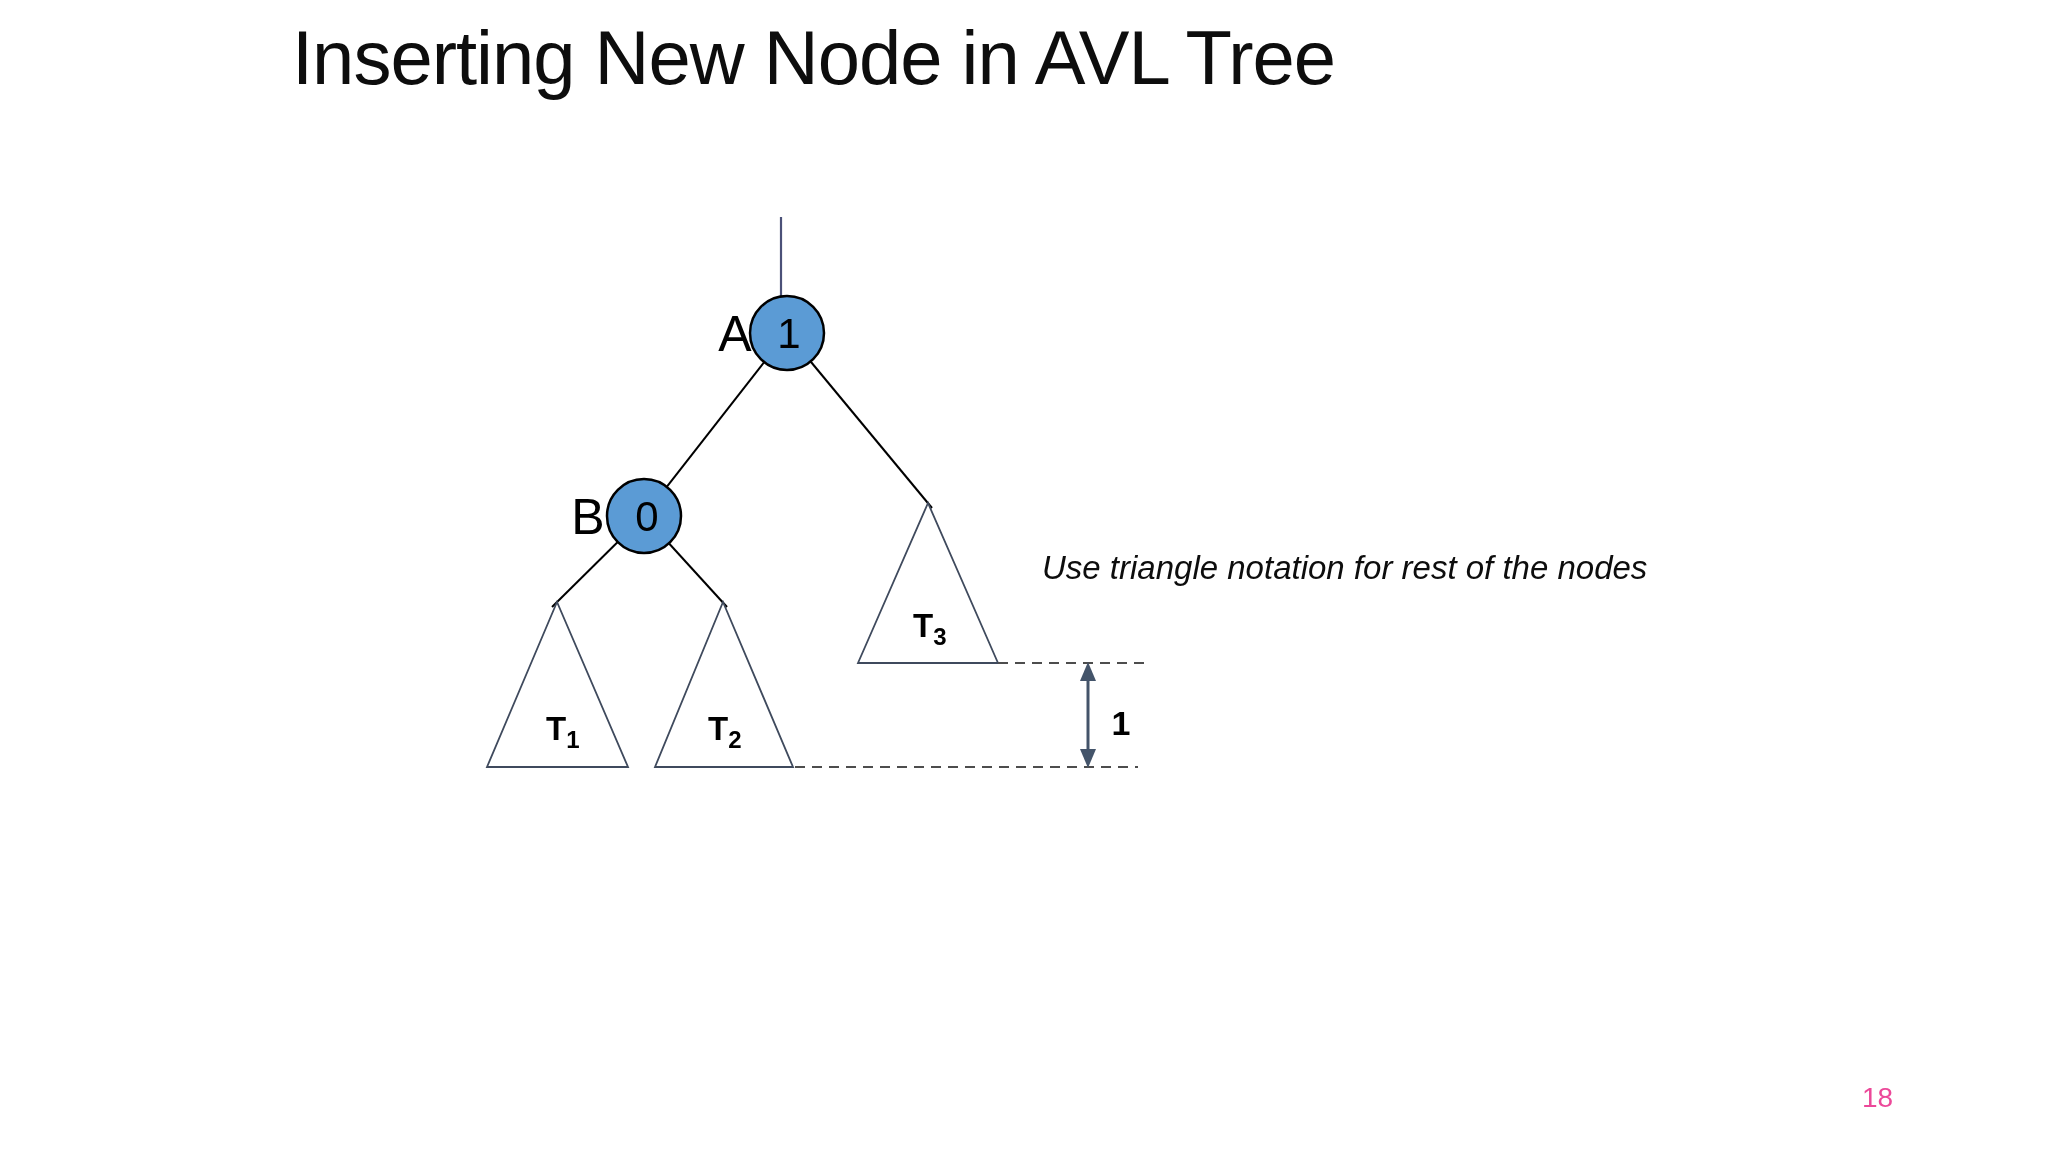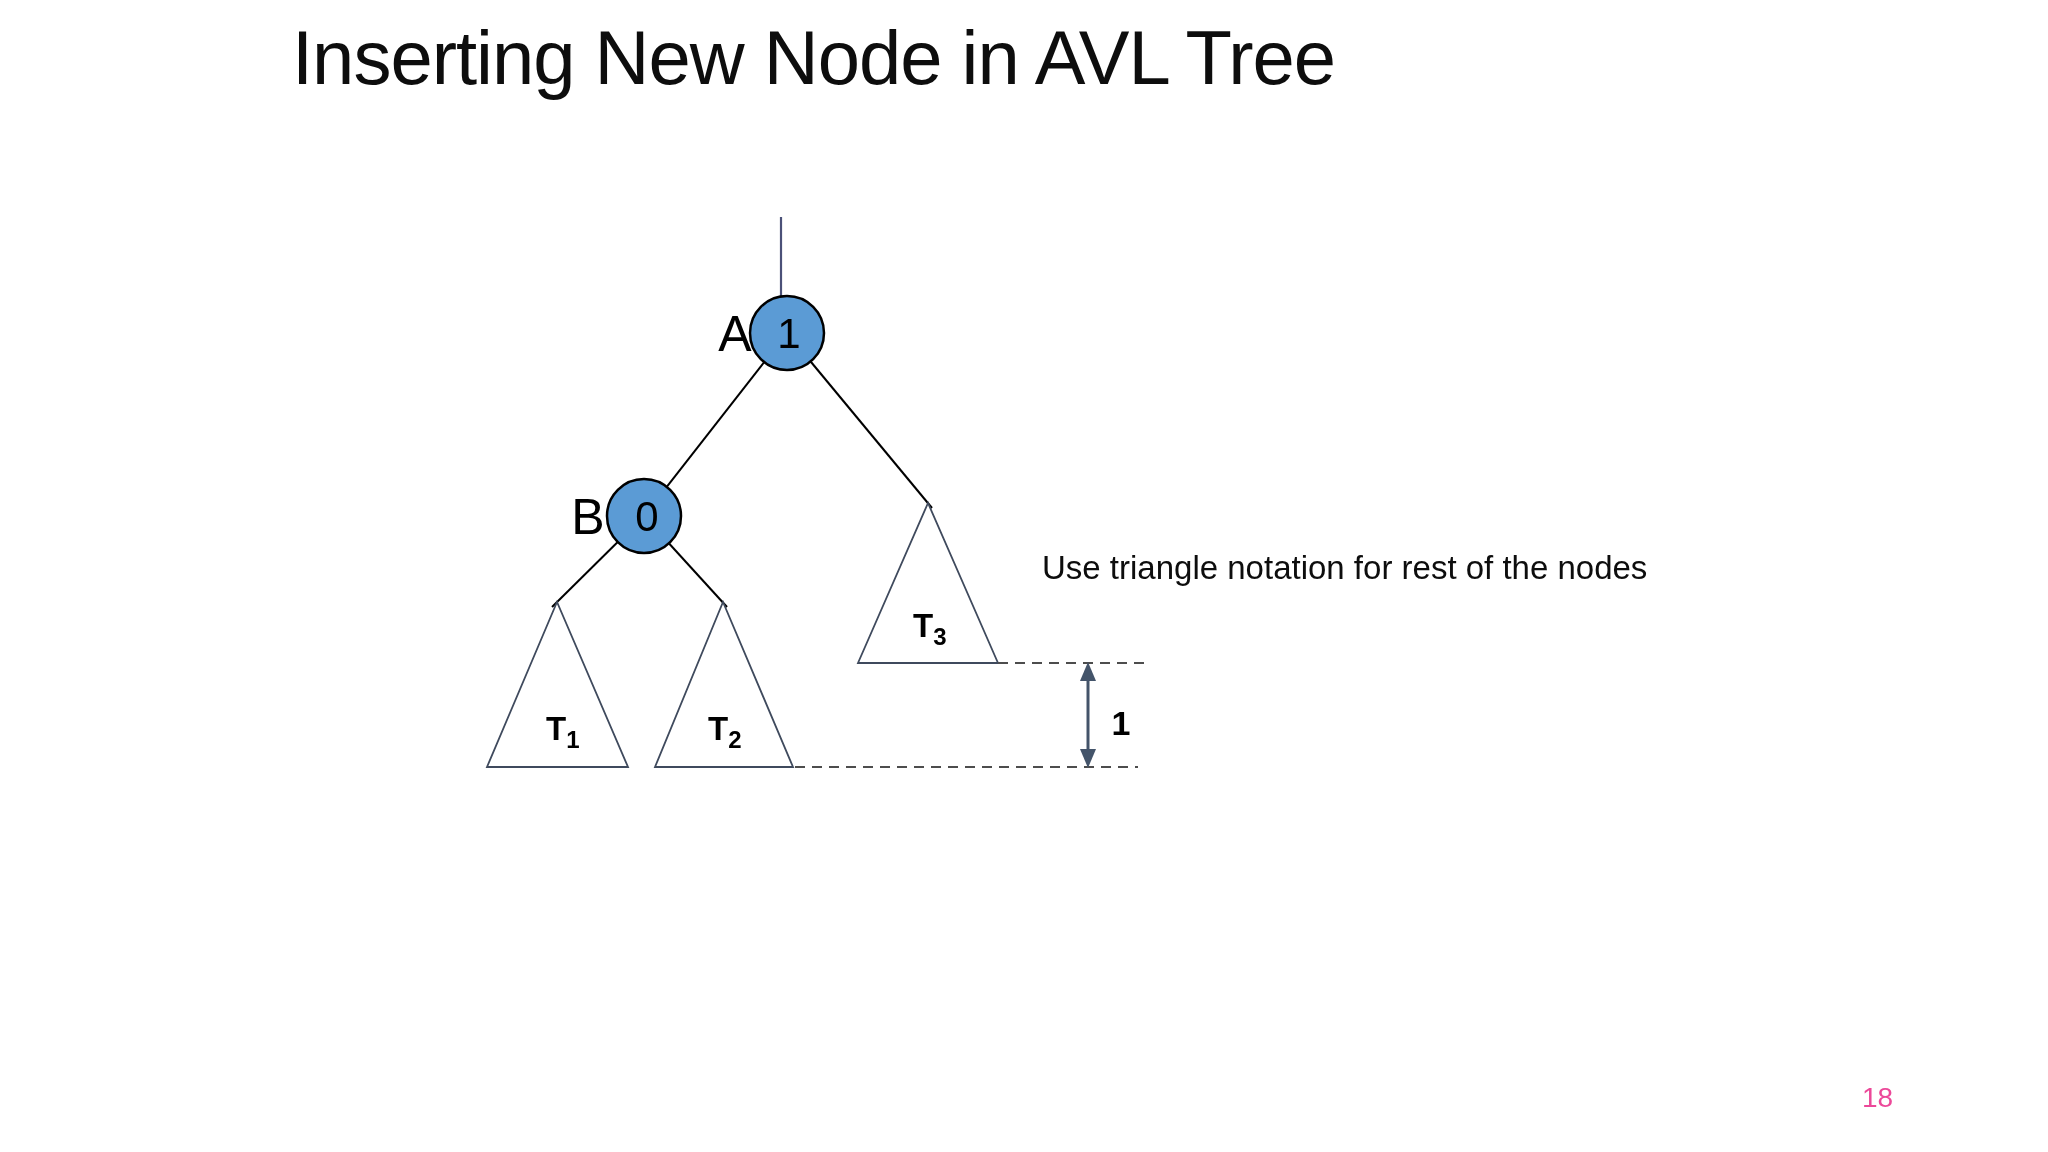--- a/index.html
+++ b/index.html
@@ -25,20 +25,21 @@
     line-height: 1.05;
   }
 
   .annotation {
     position: absolute;
     left: 1042px;
     top: 549px;
     font-size: 33px;
     color: #0d0d0d;
     white-space: nowrap;
+    font-style: italic;
   }
 
   .page-number {
     position: absolute;
     left: 1862px;
     top: 1082px;
     font-size: 28px;
     color: #ec4899;
   }
 

